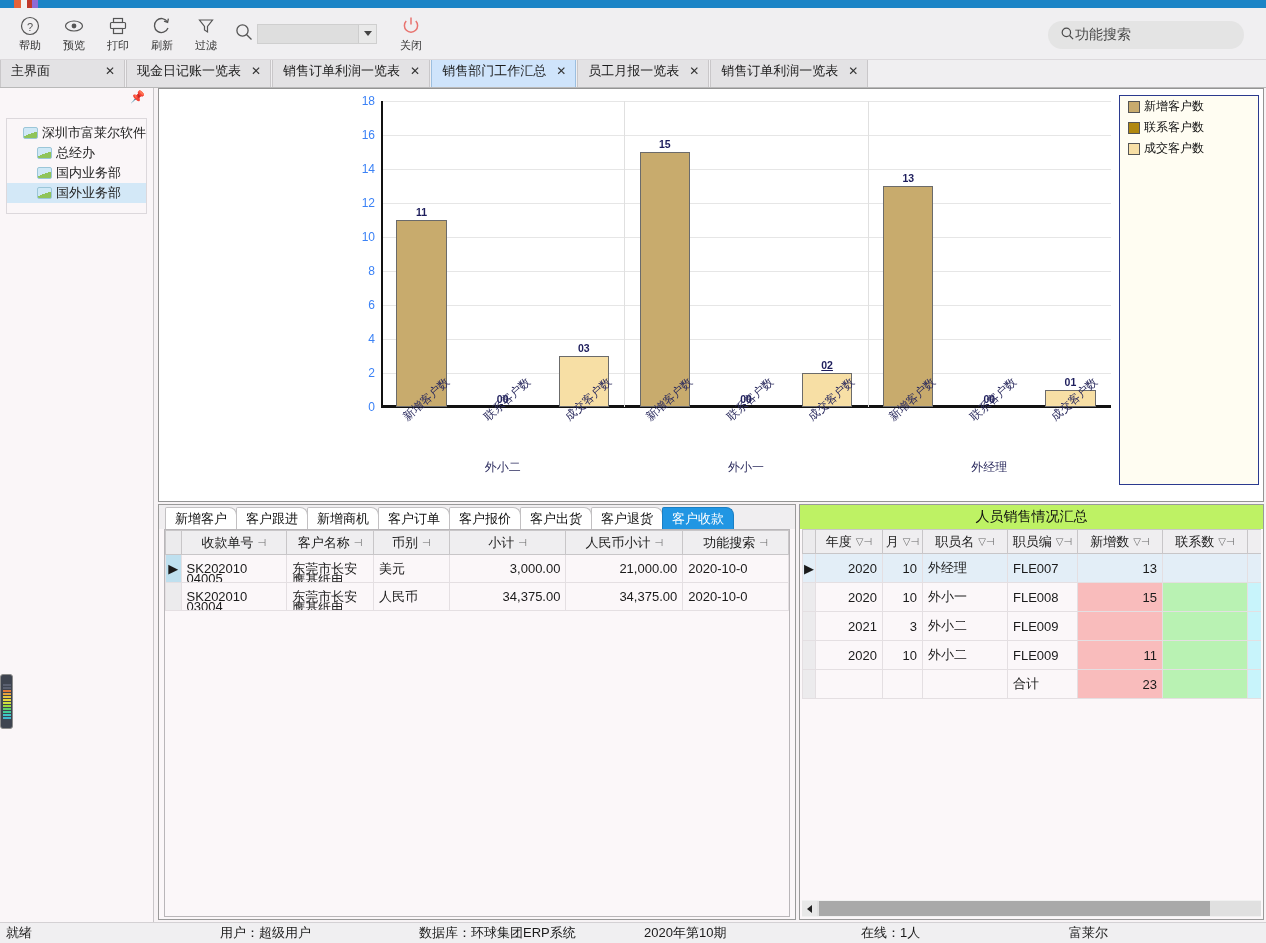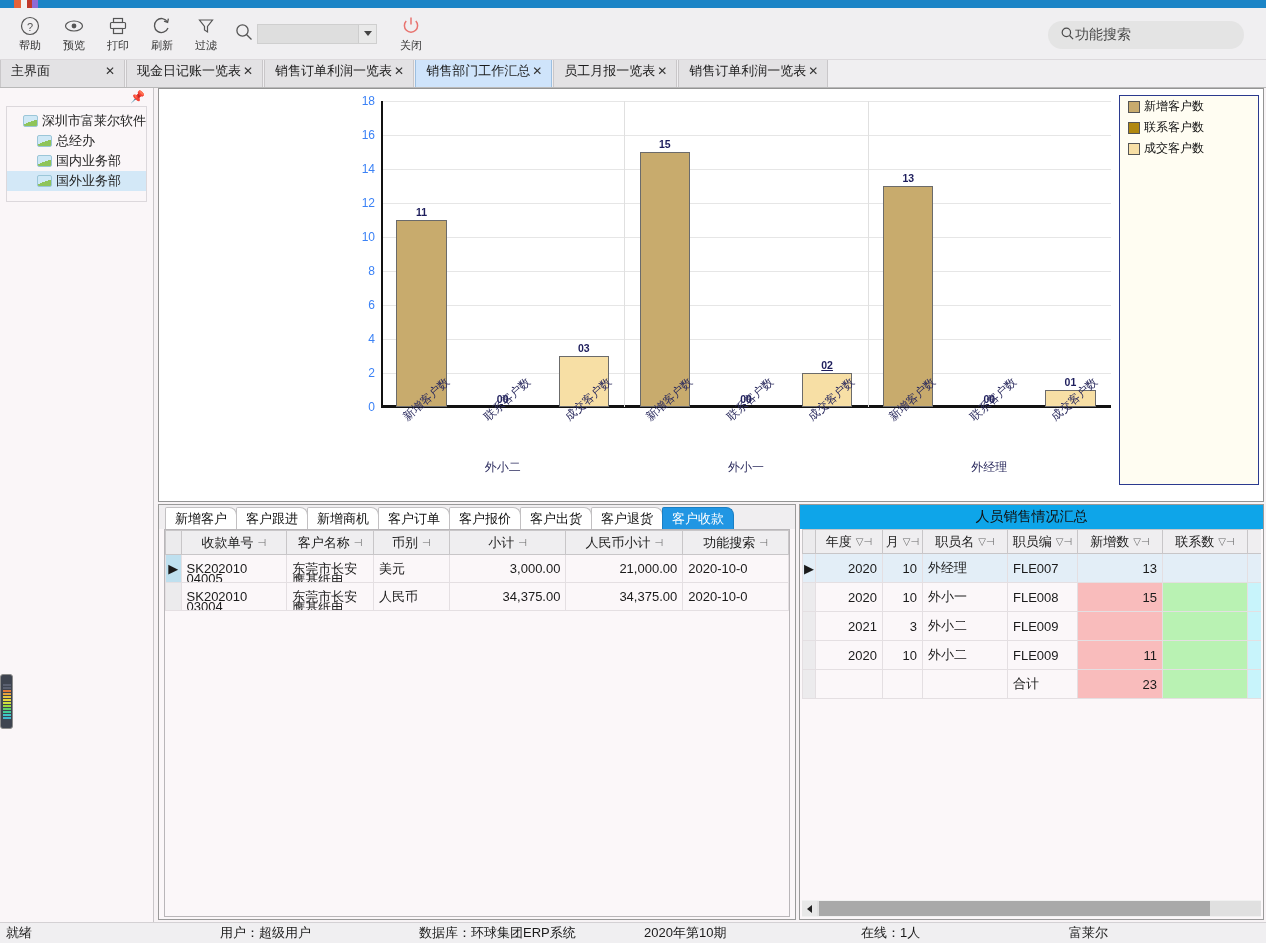--- a/index.html
+++ b/index.html
@@ -46,37 +46,37 @@
     position:absolute; right:22px; top:13px; width:196px; height:28px;
     background:#e4e4e4; border-radius:14px; display:flex; align-items:center;
     padding:0 12px; gap:0; color:#4b4b4b; font-size:14px;
   }
   
   #tabstrip{
     height:28px; background:#f0eff1; display:flex; align-items:flex-end;
     border-bottom:1px solid #b9b9b9; padding-left:0;
   }
   .wtab{
-    height:34px; display:flex; align-items:center; gap:2px;
+    height:34px; display:flex; align-items:center; gap:10px;
     padding:0 9px 0 10px; background:#e3e2e4; border:1px solid #c9c7c9;
     border-bottom:none; margin-right:1px; font-size:13px; color:#1c1c1c;
     cursor:default; white-space:nowrap;
   }
   .wtab.active{ background:#cfe4fb; border-color:#9cbfe0; }
   .wtab .x{ font-size:12px; color:#333; font-weight:bold; }
   
   #body{ position:absolute; top:88px; left:0; right:0; bottom:21px; }
   #left-pane{
     position:absolute; left:0; top:0; bottom:0; width:154px;
     background:#faf6f8; border-right:1px solid #c9c6c9;
   }
   #pinbar{ height:18px; display:flex; justify-content:flex-end; align-items:center; padding-right:8px; }
   .pin-icon{ font-size:12px; color:#333; }
   #treebox{
-    margin:0 6px; border:1px solid #dcd8dc; background:#faf6f8;
+    margin:12px 6px; border:1px solid #dcd8dc; background:#faf6f8;
     height:96px; padding:4px 0 0 0;
   }
   .tnode{ display:flex; align-items:center; gap:4px; height:20px; padding-left:16px; font-size:13px; white-space:nowrap; }
   .tnode.lvl2{ padding-left:30px; }
   .tnode.sel{ background:#d3e8f7; }
   .folder{
     width:15px;height:12px; border-radius:2px; flex:none;
     background:linear-gradient(160deg,#cfe8f6 0 55%,#8fc45a 55% 100%);
     border:1px solid #9bc6d8;
   }
@@ -142,21 +142,21 @@
     border:1px solid #e4dfe2; font-size:13px; color:#1a1a1a;
     height:24px; padding:0 5px; white-space:nowrap; overflow:hidden; background:#fbf7f9;
   }
   .th-inner{ display:flex; align-items:center; justify-content:center; gap:4px; }
   .f-ic{ font-size:10px; color:#6a6a6a; }
   .num{ text-align:right; }
   .rowmark{ width:14px; background:#ecebed !important; text-align:center; color:#333; font-size:9px; padding:0 !important; }
   .clip2{ position:relative; }
   .clip2 .l2{ position:absolute; left:5px; top:16px; font-size:13px; color:#1a1a1a; }
   #left-grid-wrap{ position:absolute; left:5px; right:5px; top:24px; bottom:2px; background:#fbf7f9; border:1px solid #b9b6b9; overflow:hidden; }
-  #right-title{ height:24px; display:flex; align-items:center; justify-content:center; font-size:14px; color:#111; background:#0ea5e9; }
+  #right-title{ height:24px; display:flex; align-items:center; justify-content:center; font-size:14px; color:#111; background:#bef264; }
   #right-grid-wrap{ position:absolute; left:2px; right:2px; top:24px; bottom:22px; overflow:hidden; }
   #hscroll{
     position:absolute; left:2px; right:2px; bottom:2px; height:17px;
     background:#f1f1f1; display:flex; align-items:center;
   }
   #hscroll .sb-btn{ width:15px; height:15px; background:#e8e8e8; display:flex; align-items:center; justify-content:center; }
   #hscroll .sb-track{ flex:1; height:15px; background:#e0e0e0; position:relative; }
   #hscroll .sb-thumb{ position:absolute; left:2px; top:0; width:88%; height:15px; background:#a9a9a9; }
   .tri-left{ width:0;height:0;border-top:4px solid transparent;border-bottom:4px solid transparent;border-right:5px solid #222; }
   .sel-row td{ background:#e3eef7 !important; }

